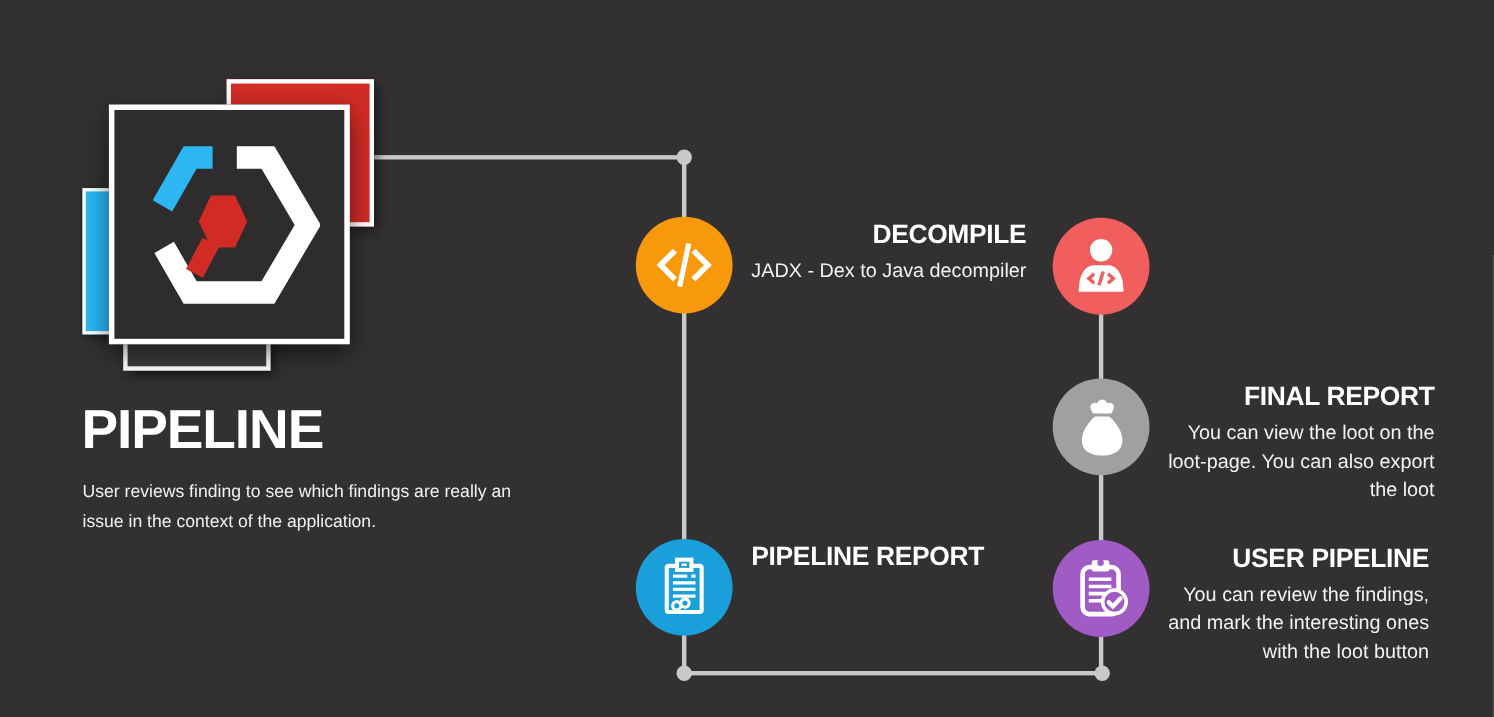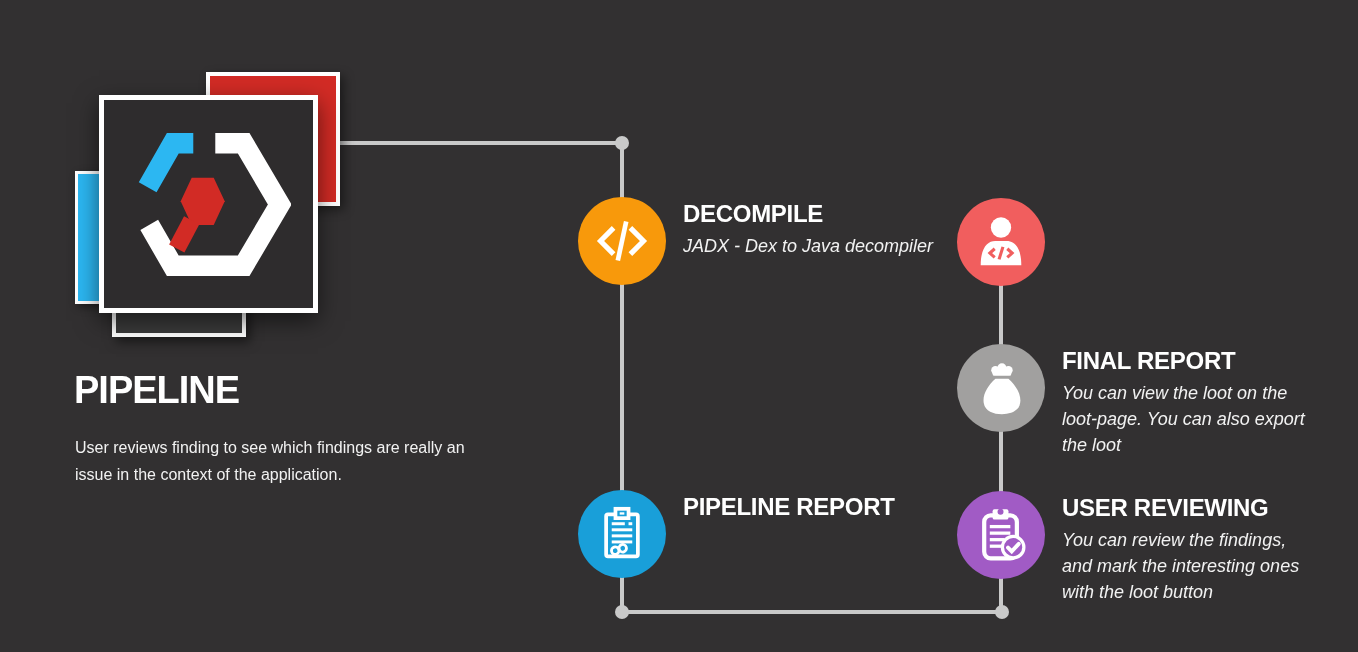--- a/index.html
+++ b/index.html
@@ -27,33 +27,33 @@
   #logo-red-card{left:206px;top:72px;width:134px;height:134px;border:4px solid #fff;
       box-shadow:4px 4px 10px rgba(0,0,0,.45);z-index:2;}
   #logo-gray-card{left:112px;top:230px;width:134px;height:107px;border:4px solid #fff;
       box-shadow:4px 5px 10px rgba(0,0,0,.5);z-index:2;}
   #logo-main-card{left:99px;top:95px;width:219px;height:218px;border:5px solid #fff;
       box-shadow:0 8px 22px rgba(0,0,0,.55);z-index:3;
       display:flex;align-items:center;justify-content:center;}
 
   
   #page-title{position:absolute;left:74px;top:362px;margin:0;
-      font-size:38px;font-weight:bold;letter-spacing:-1px;color:#fff;line-height:56px;}
+      font-size:50px;font-weight:bold;letter-spacing:-1px;color:#fff;line-height:56px;}
   #page-description{position:absolute;left:75px;top:434px;width:470px;margin:0;
       font-size:16px;line-height:27px;color:#F2F2F2;white-space:pre-line;}
 
   
   .step{position:absolute;display:flex;gap:17px;align-items:flex-start;z-index:3;}
   .badge{width:88px;height:88px;border-radius:50%;flex:none;
       display:flex;align-items:center;justify-content:center;}
-  .step-text{padding-top:2px;}
+  .step-text{padding-top:2px;text-align:right;}
   .step-title{font-size:24px;font-weight:bold;letter-spacing:-0.3px;
       color:#fff;line-height:30px;white-space:nowrap;}
   .step-desc{font-size:18px;line-height:26px;color:#F2F2F2;
-      white-space:pre-line;margin-top:4px;font-style:italic;}
+      white-space:pre-line;margin-top:4px;}
   #step-decompile{left:578px;top:197px;}
   #step-search-code{left:578px;top:344px;}
   #step-generate-report{left:578px;top:490px;}
   #step-submit-report{left:957px;top:198px;}
   #step-final-report{left:957px;top:344px;}
   #step-user-reviewing{left:957px;top:491px;}
 </style>
 </head>
 <body>
 
@@ -160,20 +160,20 @@
         <circle cx="29.5" cy="5" r="3.2" fill="#A15BC5"></circle>
         <line x1="18" y1="21" x2="40" y2="21" stroke="#FFFFFF" stroke-width="3.5"></line>
         <line x1="18" y1="28" x2="40" y2="28" stroke="#FFFFFF" stroke-width="3.5"></line>
         <line x1="18" y1="35" x2="34" y2="35" stroke="#FFFFFF" stroke-width="3.5"></line>
         <line x1="18" y1="42" x2="31" y2="42" stroke="#FFFFFF" stroke-width="3.5"></line>
         <circle cx="43" cy="43" r="11.5" stroke="#FFFFFF" stroke-width="3.5" fill="#A15BC5"></circle>
         <path d="M37.5 43.5 L41.5 47.5 L49 39.5" fill="none" stroke="#FFFFFF" stroke-width="4.2" stroke-linecap="round"></path>
       </svg>
     </div>
     <div class="step-text">
-      <div class="step-title">USER REVIEWING</div>
+      <div class="step-title">USER PIPELINE</div>
       <div class="step-desc">You can review the findings,
 and mark the interesting ones
 with the loot button</div>
     </div>
   </div>
 
 </div>
 
 </body></html>

